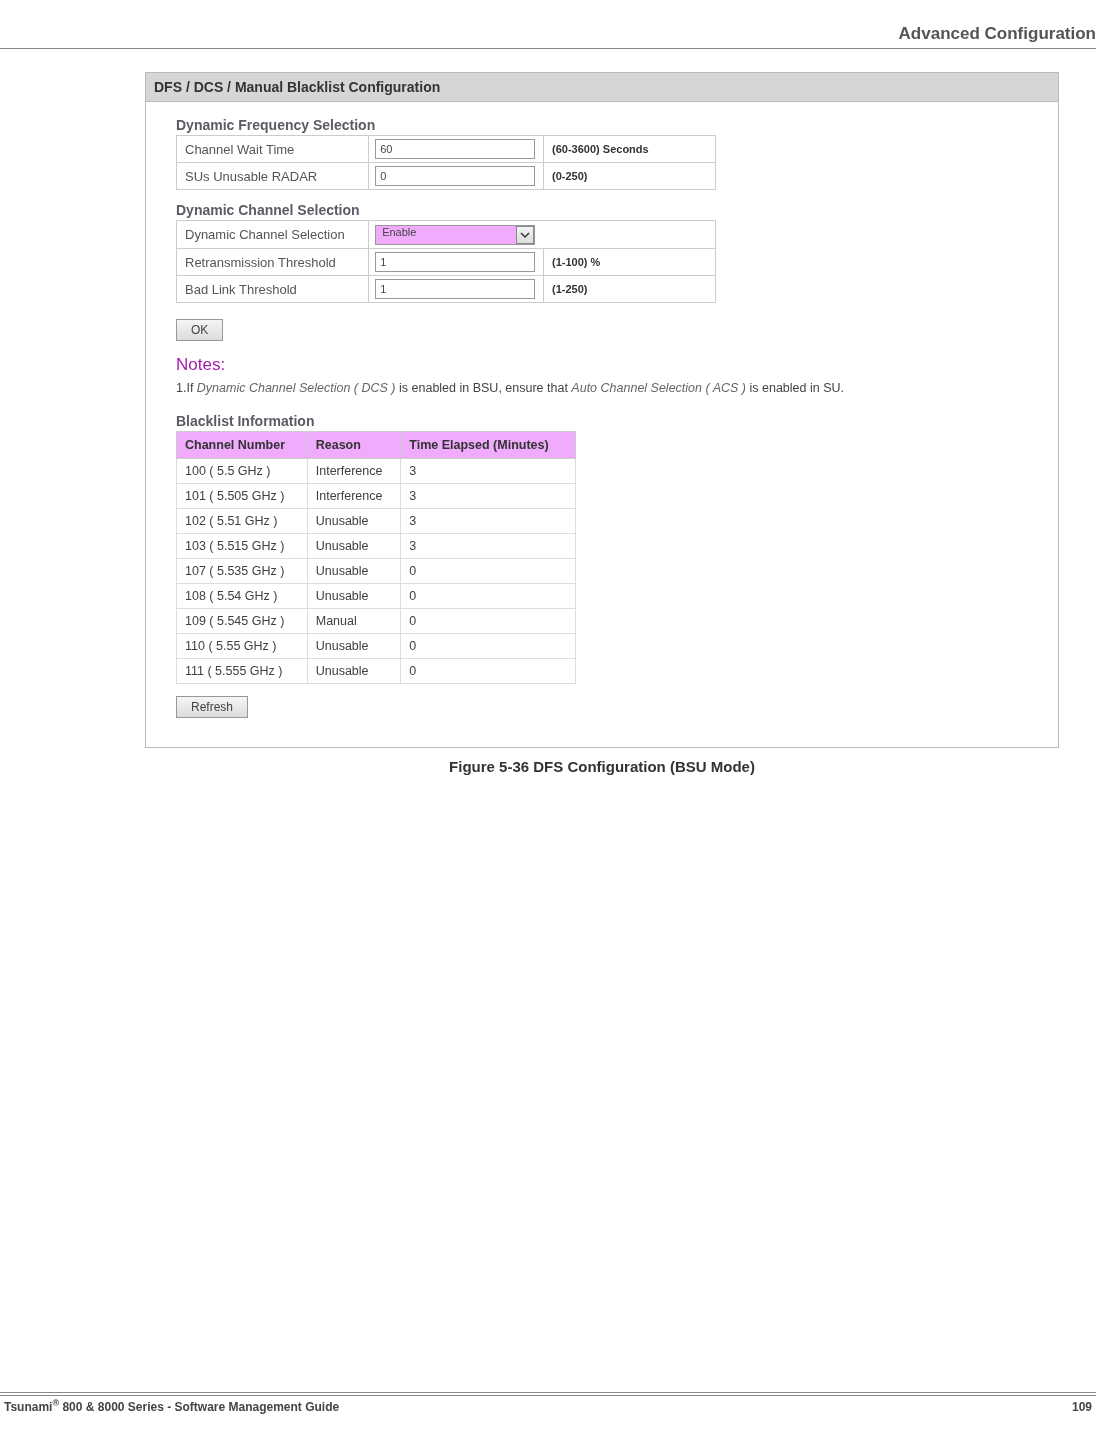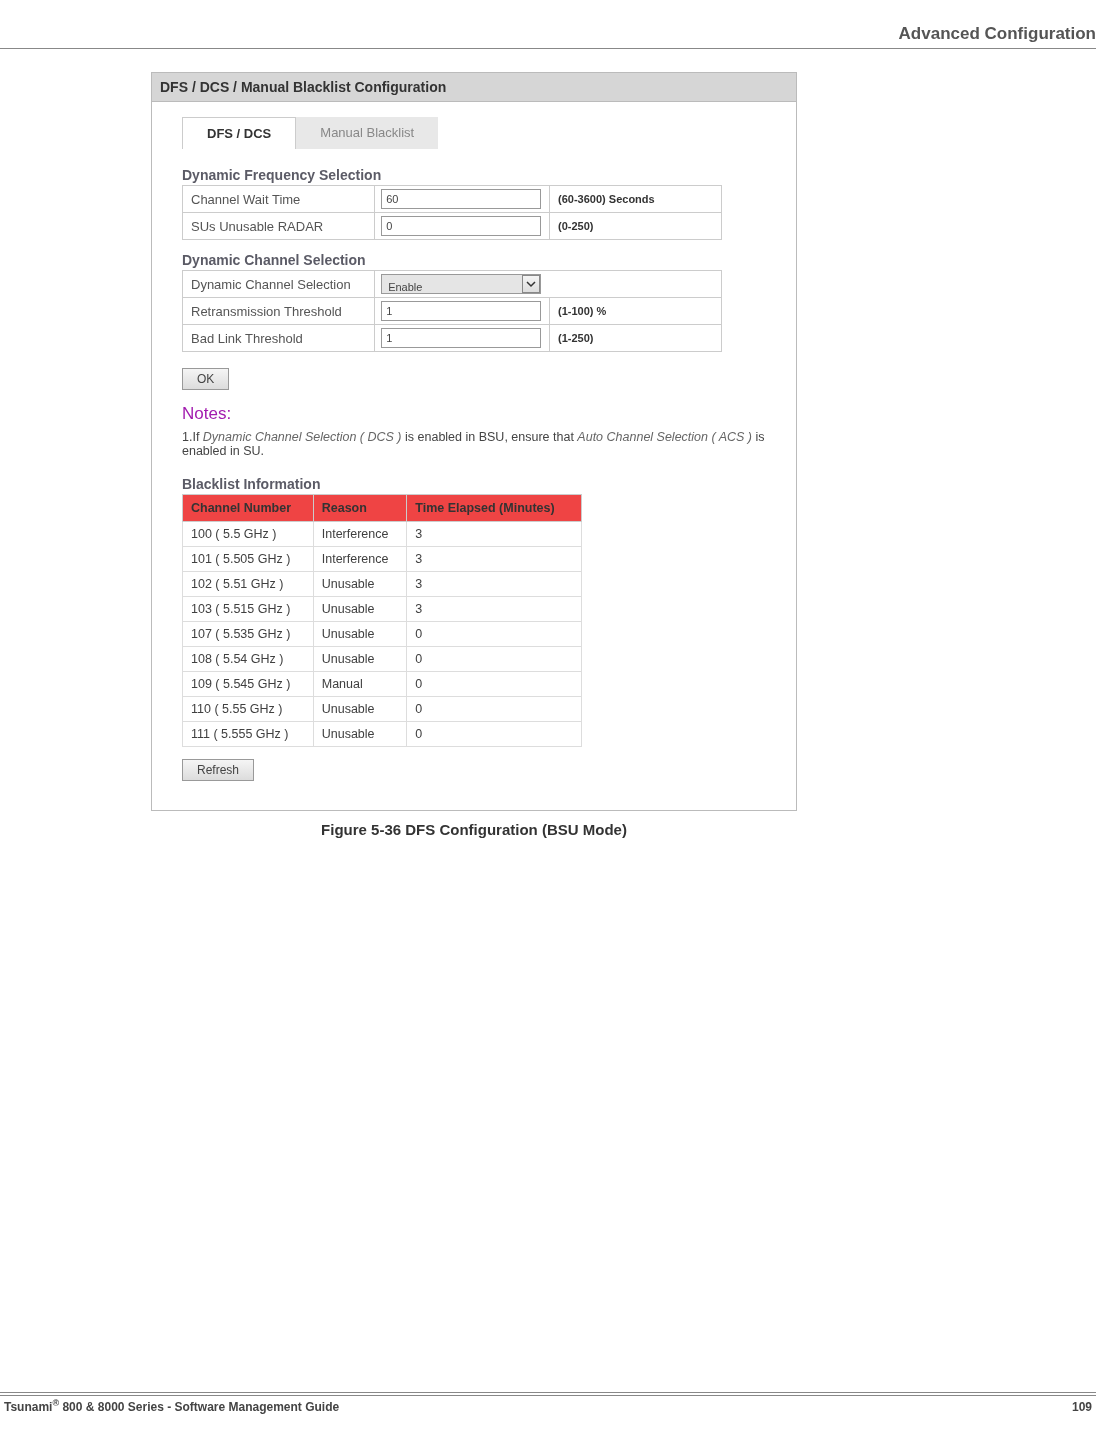--- a/index.html
+++ b/index.html
@@ -29,22 +29,22 @@
     position: absolute;
     top: 48px;
     left: 0;
     right: 0;
     height: 1px;
     background: #888;
   }
   .figure-wrap {
     position: absolute;
     top: 72px;
-    left: 151px;
-    width: 646px;
+    left: 145px;
+    width: 914px;
   }
   .panel {
     border: 1px solid #bbb;
     background: #fff;
   }
   .panel-title {
     background: #d6d6d6;
     font-weight: bold;
     font-size: 14px;
     color: #333;
@@ -97,25 +97,25 @@
   .text-input {
     width: 160px;
     height: 20px;
     border: 1px solid #999;
     font-size: 11px;
     padding: 1px 4px;
     color: #444;
   }
   .select-wrap {
     display: inline-flex;
-    align-items: flex-end;
+    align-items: flex-start;
     border: 1px solid #999;
     height: 20px;
     width: 160px;
-    background: #e5e5e5;
+    background: #f0abfc;
   }
   .select-wrap .sel-text {
     flex: 1;
     font-size: 11px;
     padding: 0 6px;
     color: #444;
   }
   .select-wrap .sel-btn {
     width: 18px;
     height: 18px;
@@ -153,21 +153,21 @@
     width: 400px;
     margin-bottom: 8px;
   }
   .bl-table th {
     text-align: left;
     font-size: 12.5px;
     font-weight: bold;
     color: #333;
     padding: 6px 8px;
     border: 1px solid #ccc;
-    background:#ef4444;
+    background:#f0abfc;
   }
   .bl-table td {
     font-size: 12.5px;
     color: #404040;
     padding: 5px 8px;
     border: 1px solid #ddd;
   }
   .figure-caption {
     text-align: center;
     font-weight: bold;
@@ -203,24 +203,20 @@
 
 <div class="page">
   <div class="header-title">Advanced Configuration</div>
   <div class="header-rule"></div>
 
   <div class="figure-wrap">
     <div class="panel">
       <div class="panel-title">DFS / DCS / Manual Blacklist Configuration</div>
       <div class="panel-body">
 
-        <div class="tabs">
-          <div class="tab active">DFS / DCS</div>
-          <div class="tab">Manual Blacklist</div>
-        </div>
 
         
         <div class="section-title">Dynamic Frequency Selection</div>
         <table class="form-table">
           <tbody>
               <tr>
             <td class="label-cell">Channel Wait Time</td>
             <td class="input-cell"><input class="text-input" value="60" style=""></td>
             <td class="hint-cell">(60-3600) Seconds</td>
           </tr>

